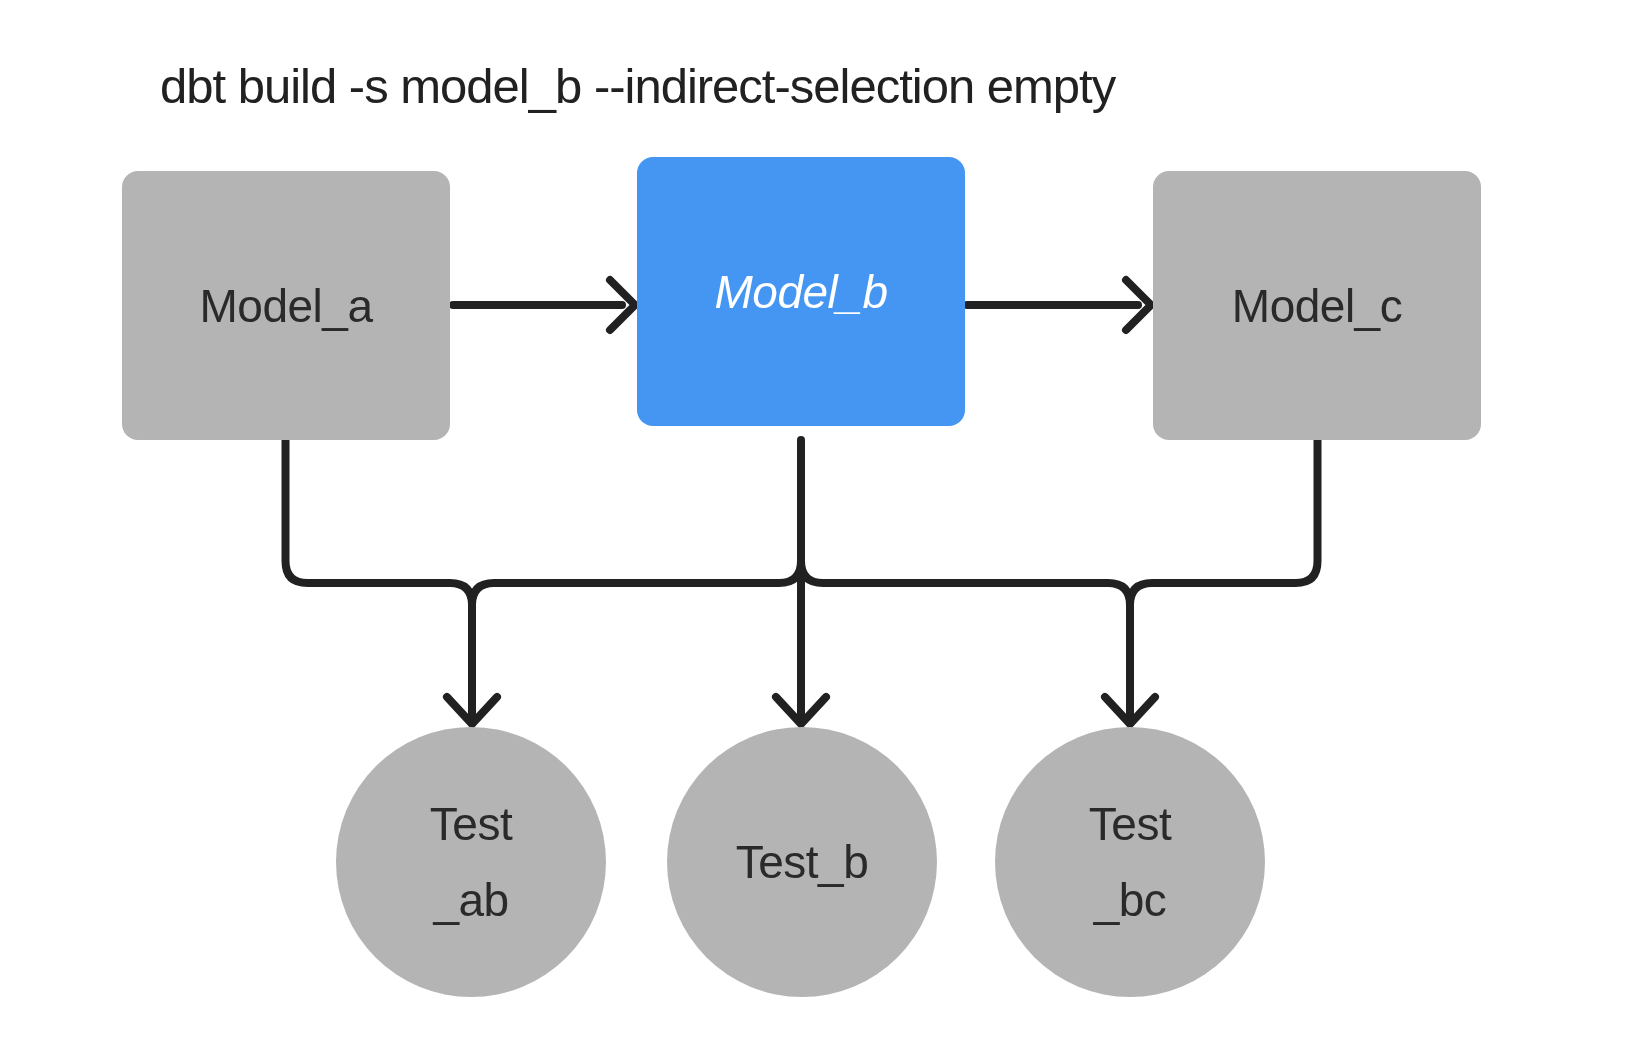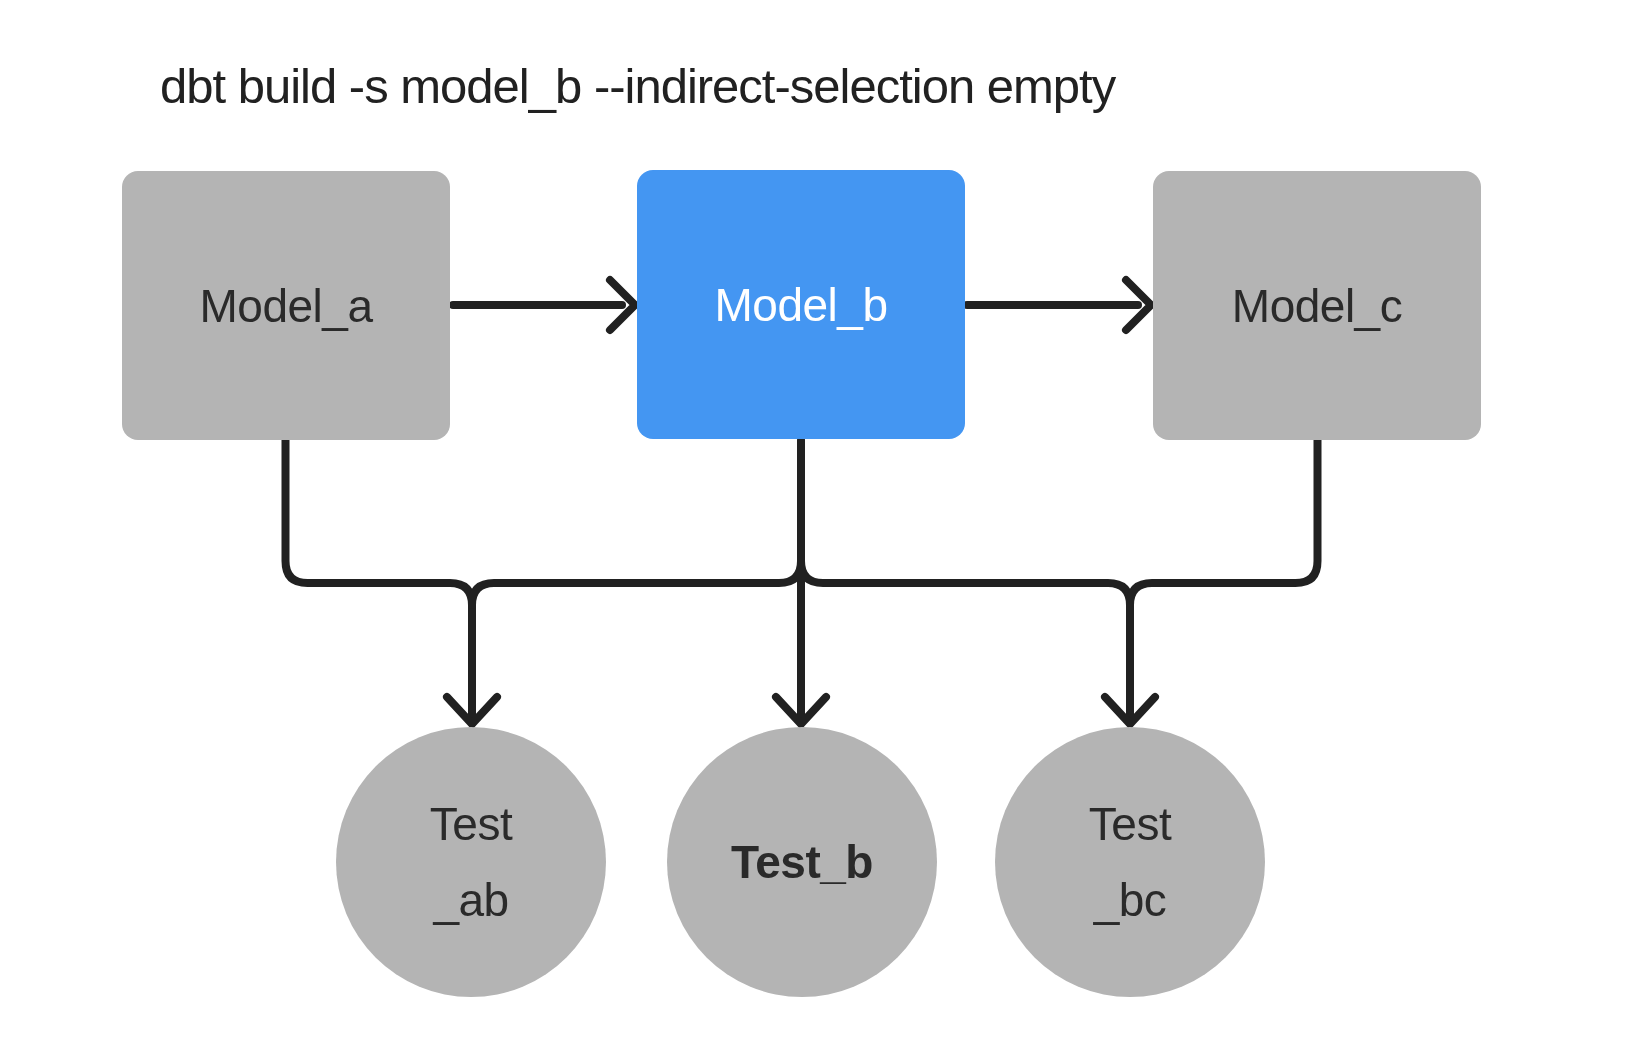--- a/index.html
+++ b/index.html
@@ -22,32 +22,32 @@
   svg.edges{position:absolute;left:0;top:0;width:1630px;height:1060px;}
   .edge{
     stroke:var(--line);fill:none;stroke-width:8;
     stroke-linecap:round;stroke-linejoin:round;
   }
   .box{
     position:absolute;width:328px;height:269px;border-radius:16px;
     display:flex;align-items:center;justify-content:center;
   }
   .box-a{left:122px;top:143px;background:var(--node-gray);}
-  .box-b{left:637px;top:142px;background:var(--node-blue);}
+  .box-b{left:637px;top:129px;background:var(--node-blue);font-style:italic;}
   .box-c{left:1153px;top:143px;background:var(--node-gray);align-items:center;}
   .box-label{font-size:46px;color:var(--text-dark);letter-spacing:-0.5px;}
   .box-b .box-label{color:var(--text-light);}
   .circle{
     position:absolute;width:270px;height:270px;border-radius:50%;
     background:var(--node-gray);
     display:flex;flex-direction:column;align-items:center;justify-content:center;
     text-align:center;
   }
   .c-ab{left:336px;top:699px;}
-  .c-b{left:667px;top:699px;font-weight:bold;}
+  .c-b{left:667px;top:699px;}
   .c-bc{left:995px;top:699px;}
   .t-line{font-size:46px;color:var(--text-dark);line-height:76px;letter-spacing:-0.5px;}
   .t-line:empty{display:none;}
 </style>
 </head>
 <body>
 
 <div class="stage">
 
   <div class="title">dbt build -s model_b --indirect-selection empty</div>

